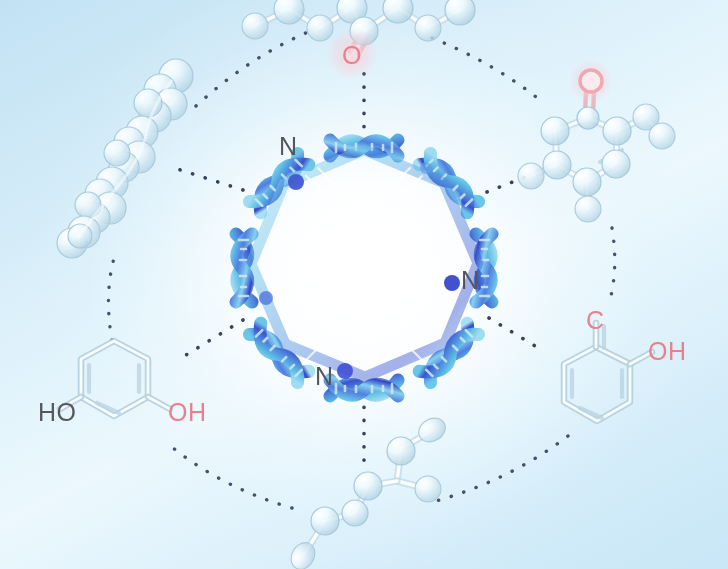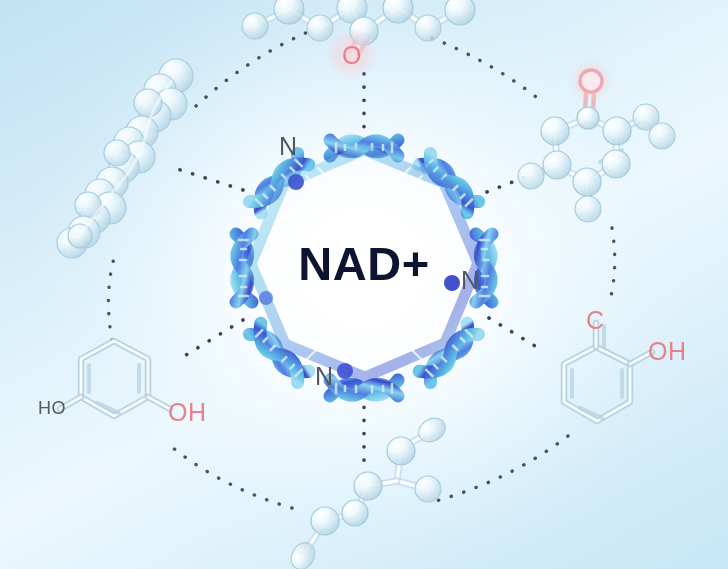--- a/index.html
+++ b/index.html
@@ -58,21 +58,21 @@
   }
   .lbl-red {
     font-family: "Liberation Sans", sans-serif;
     font-size: 25px;
     font-weight: 400;
     color: #e8818b;
     letter-spacing: 0.5px;
   }
   .lbl-dark {
     font-family: "Liberation Sans", sans-serif;
-    font-size: 18px;
+    font-size: 25px;
     font-weight: 400;
     color: #56585f;
     letter-spacing: 0.5px;
   }
   #nad-title {
     position: absolute;
     z-index: 7;
     left: 0;
     top: 236px;
     width: 728px;
@@ -505,21 +505,20 @@
 
     <g opacity="0.92">
       <circle cx="296" cy="182" r="8" fill="#3f55d0"></circle>
       <circle cx="452" cy="283" r="8" fill="#3344c8"></circle>
       <circle cx="345" cy="371" r="8" fill="#4353d6"></circle>
       <circle cx="266" cy="298" r="7" fill="#4a6edb" opacity="0.8"></circle>
       <circle cx="426" cy="168" r="6" fill="#5f9ee4" opacity="0.7"></circle>
     </g>
   </svg>
 
-  <div id="nad-title">NAD+</div>
 
   <span class="label lbl-n" style="left:279px; top:132px;">N</span>
   <span class="label lbl-n" style="left:461px; top:266px;">N</span>
   <span class="label lbl-n" style="left:315px; top:362px;">N</span>
 
   <span class="label lbl-red" style="left:342px; top:41px;">O</span>
 
   <span class="label lbl-red" style="left:584px; top:68px; font-size:0px;">O</span>
 
   <span class="label lbl-red" style="left:586px; top:306px;">C</span>

